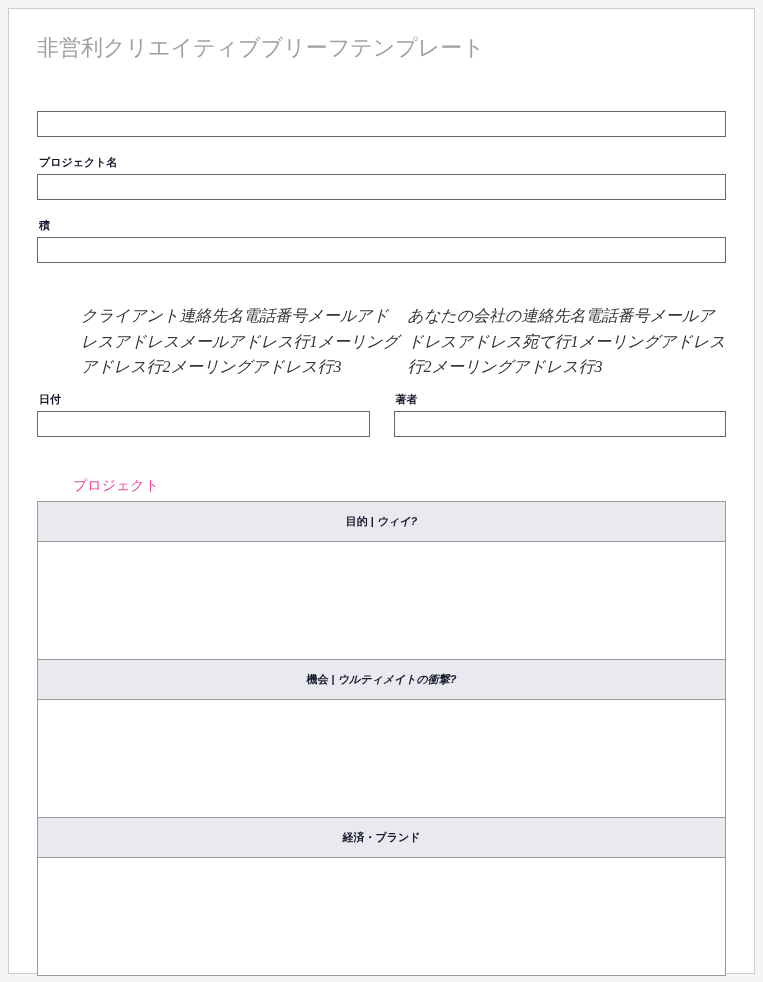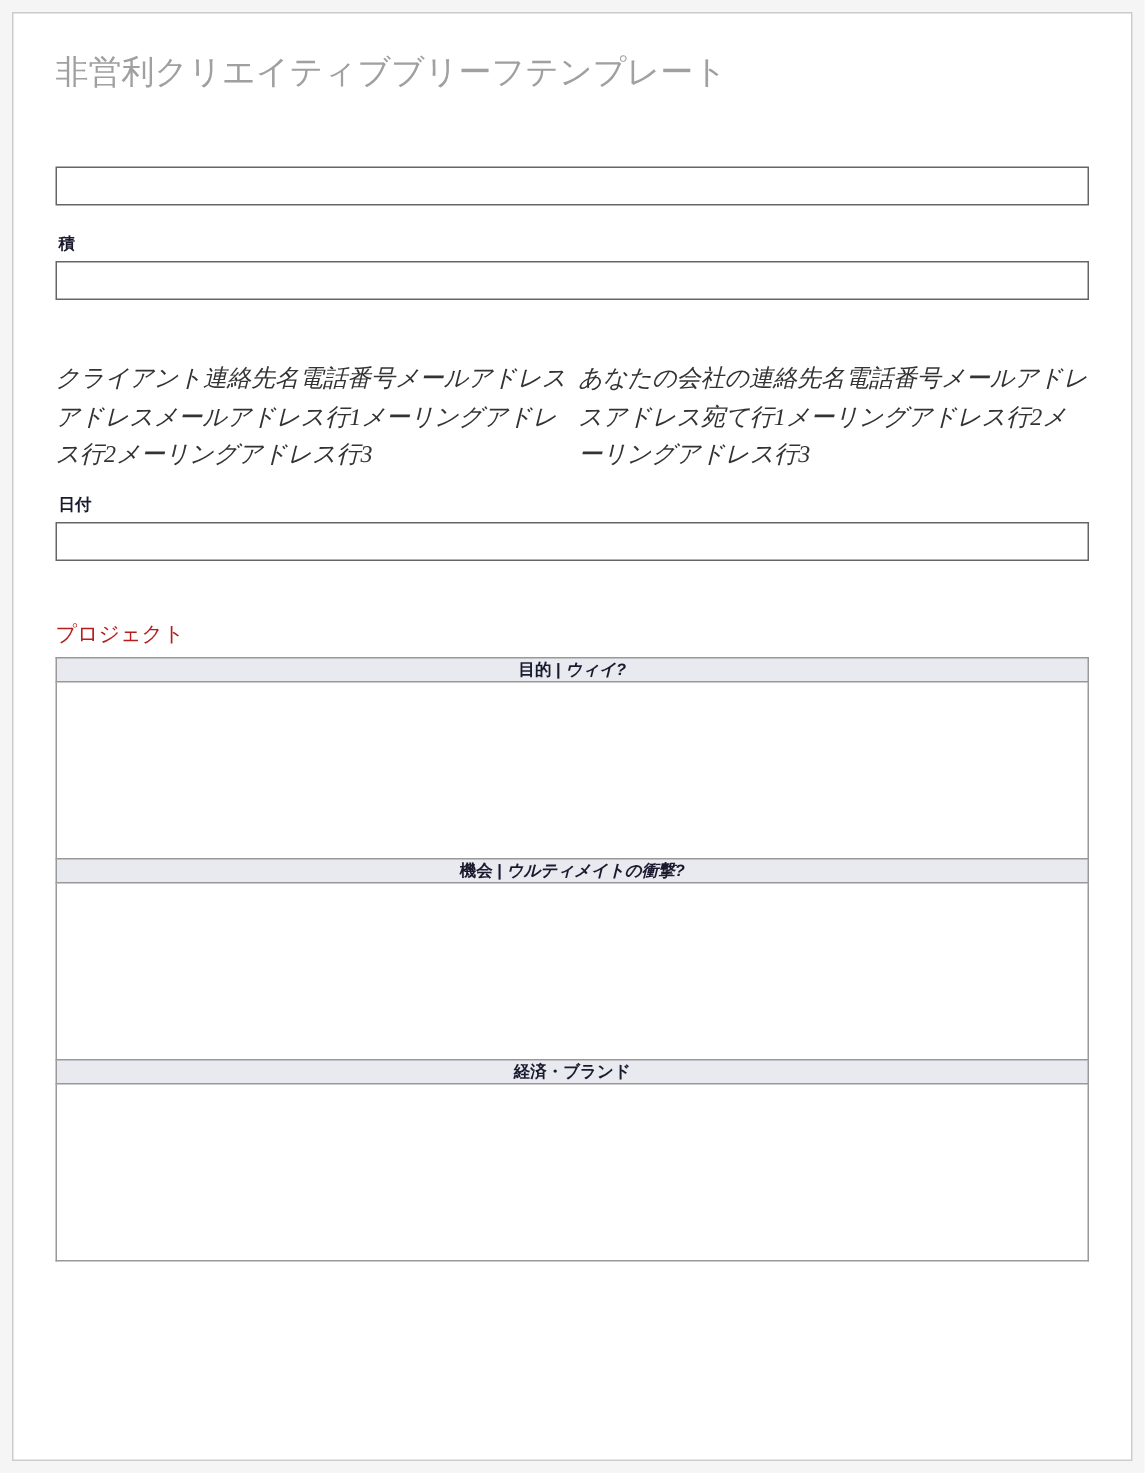--- a/index.html
+++ b/index.html
@@ -54,46 +54,48 @@
       border: 1px solid #666;
       background: #fff;
       padding: 4px 6px;
       font-size: 12px;
     }
     .contact-row {
       display: flex;
       gap: 8px;
       margin-top: 40px;
       margin-bottom: 12px;
+      margin-left: 44px;
     }
     .contact-block {
       flex: 1;
       font-size: 16px;
       font-style: italic;
       color: #333;
       line-height: 1.6;
       font-family: "Hiragino Mincho ProN", "Yu Mincho", serif;
     }
     .project-section {
       margin-top: 36px;
     }
     .project-label {
       font-size: 14px;
-      color: #b91c1c;
+      color: #ec4899;
       margin-bottom: 6px;
       font-family: Liberation Serif, serif;
+      margin-left: 36px;
     }
     .project-table {
       width: 100%;
       border-collapse: collapse;
       border: 1px solid #999;
     }
     .project-table td {
       border: 1px solid #999;
-      padding: 0;
+      padding: 12px;
     }
     .table-header {
       background: #e8eaf0;
       text-align: center;
       font-size: 11px;
       font-weight: 700;
       color: #1a1a2e;
       padding: 5px 0;
     }
     .table-header .italic {
@@ -113,36 +115,46 @@
   <h1 class="page-title">非営利クリエイティブブリーフテンプレート</h1>
 
   <div class="form-section">
 
     <div class="form-row">
       <div class="form-group full">
         <input class="form-input" type="text" value="" style="">
       </div>
     </div>
 
+    <div class="form-row">
+      <div class="form-group full">
+        <label class="form-label">プロジェクト名</label>
+        <input class="form-input" type="text" value="" style="">
+      </div>
+    </div>
 
     <div class="form-row">
       <div class="form-group">
         <label class="form-label">積</label>
         <input class="form-input" type="text" value="" style="">
       </div>
     </div>
 
     <div class="contact-row">
       <div class="contact-block">クライアント連絡先名電話番号メールアドレスアドレスメールアドレス行1メーリングアドレス行2メーリングアドレス行3</div>
       <div class="contact-block">あなたの会社の連絡先名電話番号メールアドレスアドレス宛て行1メーリングアドレス行2メーリングアドレス行3</div>
     </div>
 
     <div class="form-row">
       <div class="form-group">
         <label class="form-label">日付</label>
+        <input class="form-input" type="text" value="" style="">
+      </div>
+      <div class="form-group">
+        <label class="form-label">著者</label>
         <input class="form-input" type="text" value="" style="">
       </div>
     </div>
 
   </div>
 
   <div class="project-section">
     <div class="project-label">プロジェクト</div>
 
     <table class="project-table">

